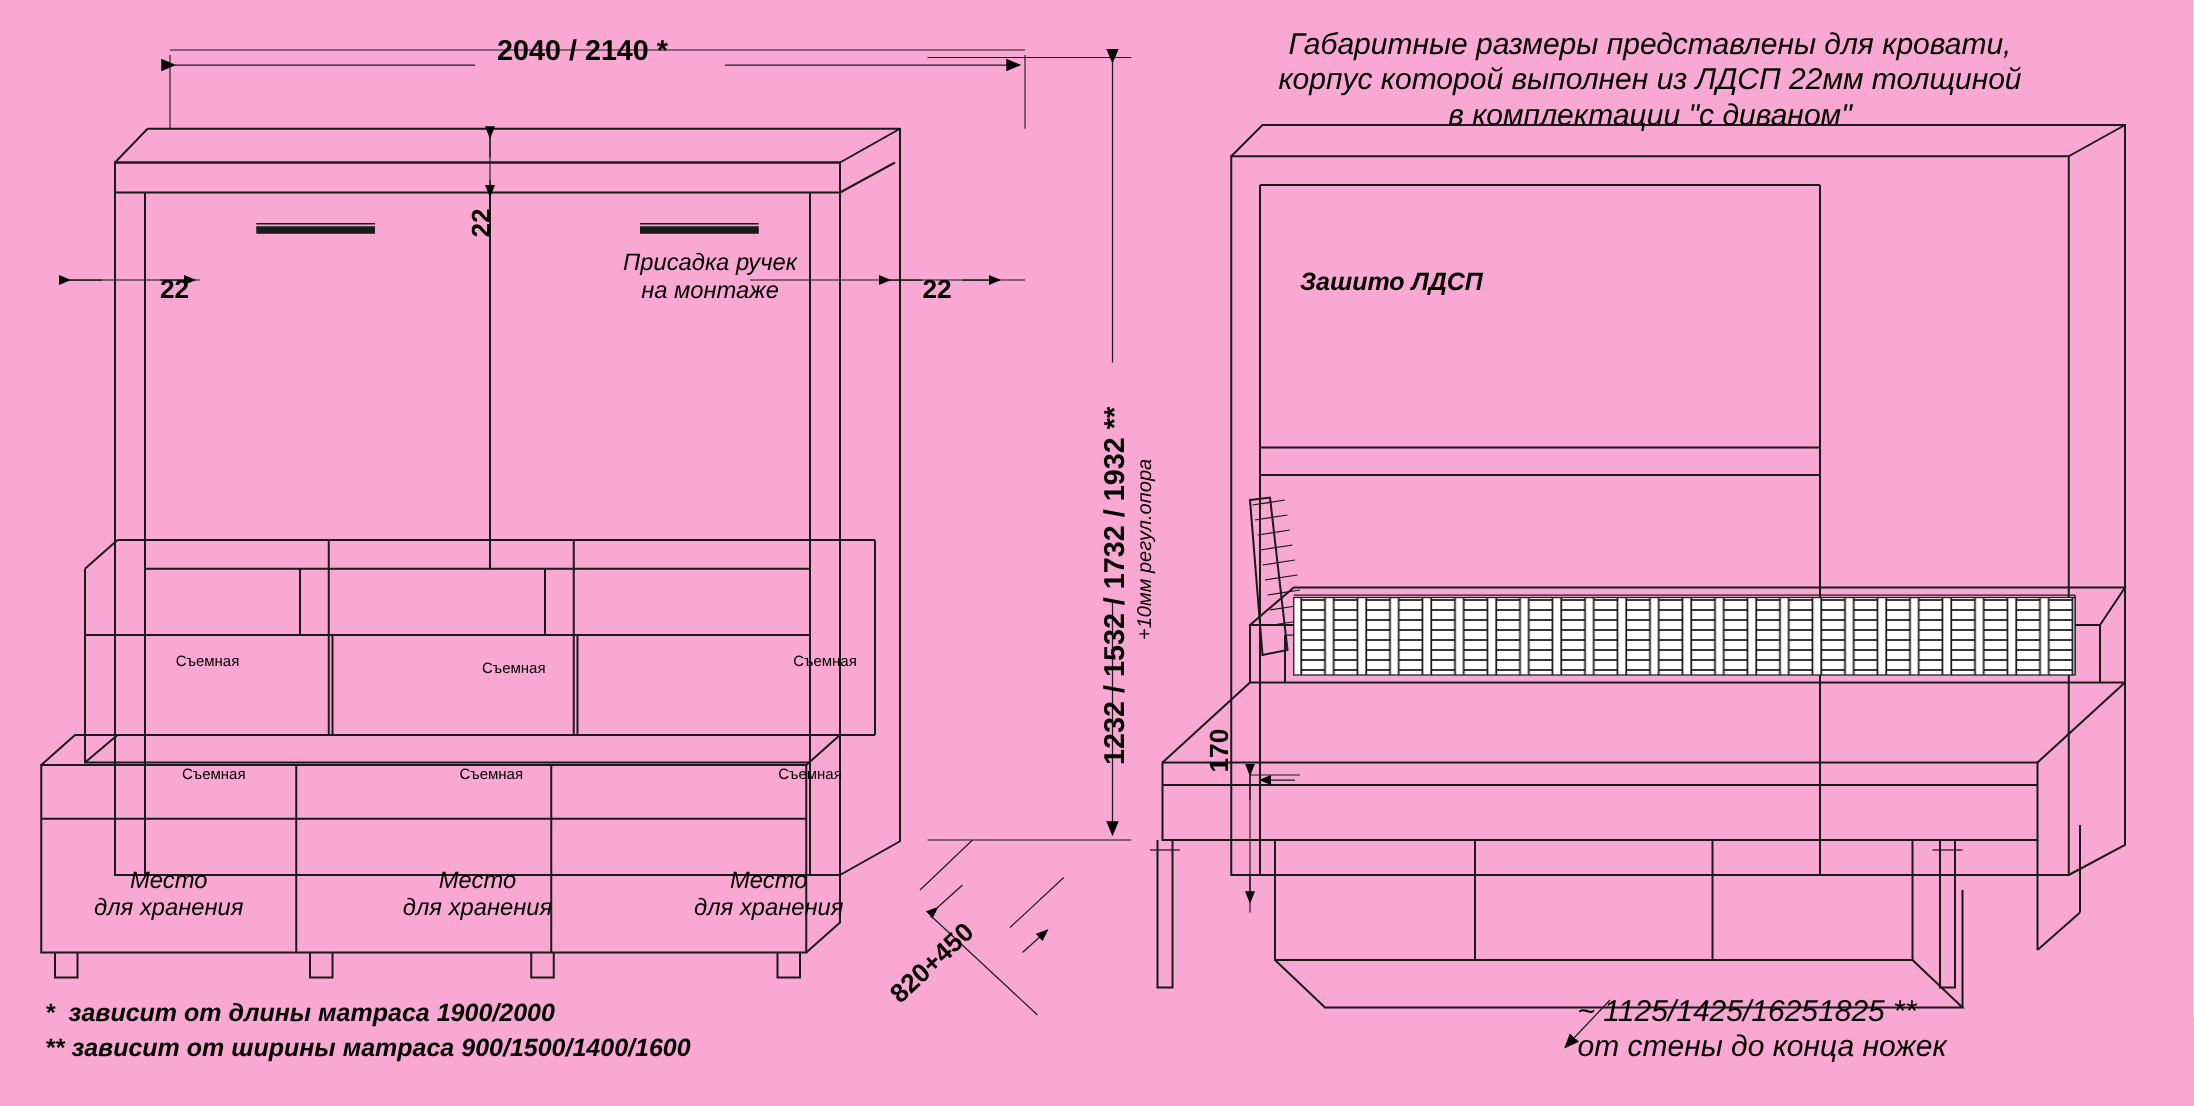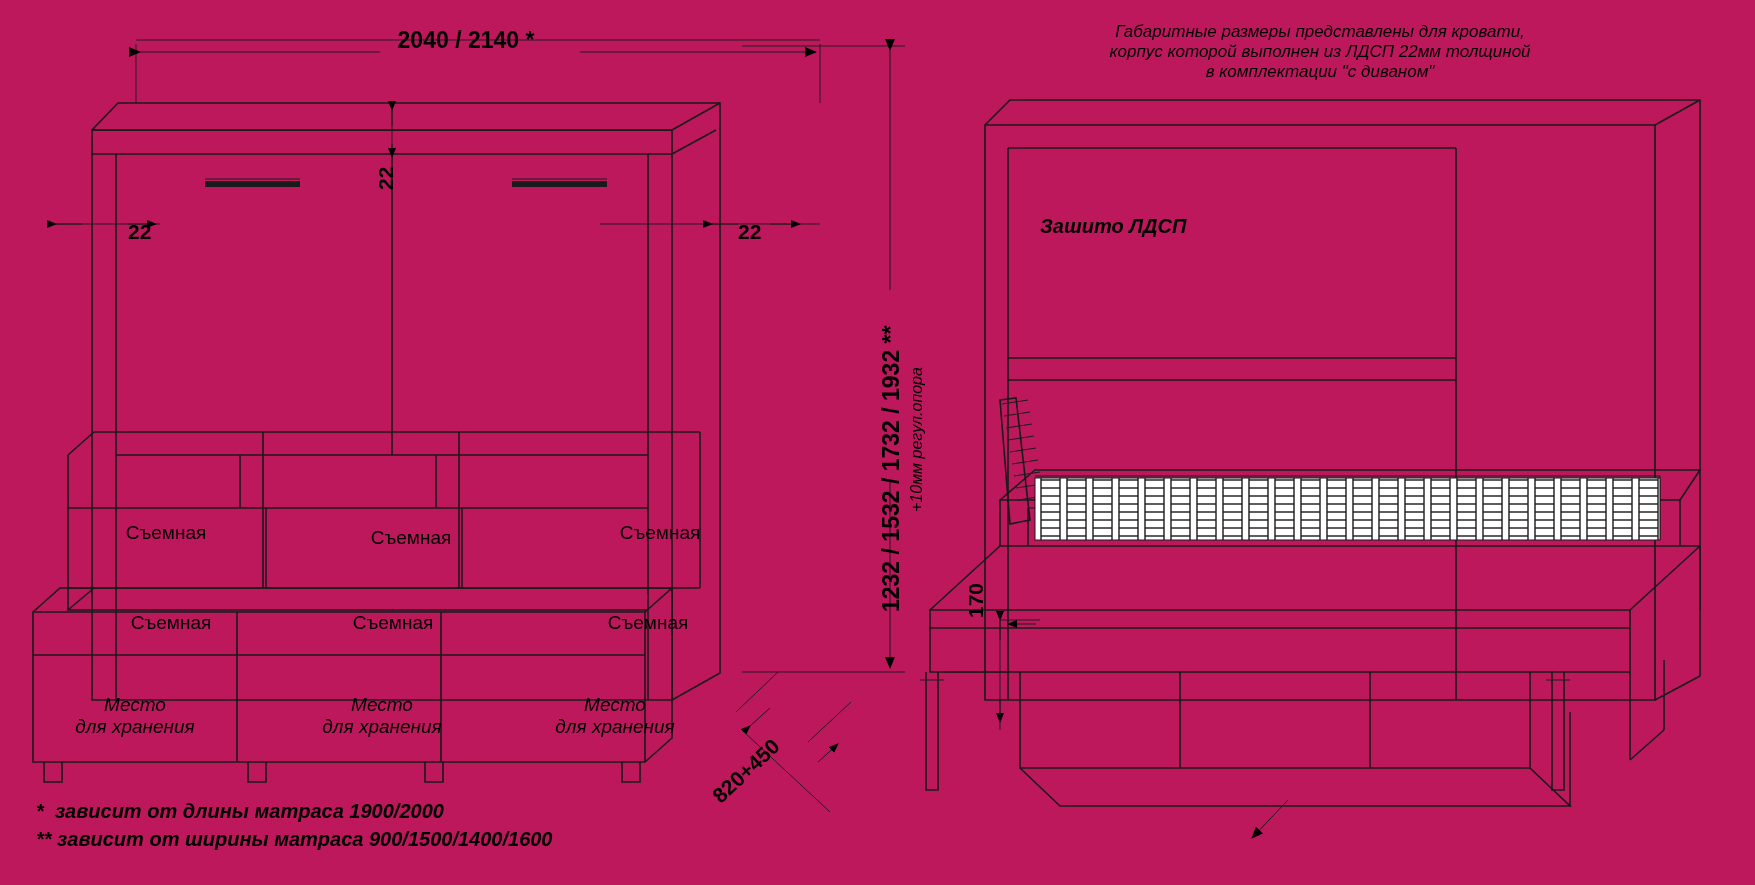--- a/index.html
+++ b/index.html
@@ -9,21 +9,21 @@
   }
   body {
     font-family: "Liberation Sans", sans-serif;
     color: #000000;
   }
   #stage {
     position: relative;
     width: 1755px;
     height: 885px;
     overflow: hidden;
-    background: #be185d;
+    background: #f9a8d4;
   }
   svg.layer {
     position: absolute;
     left: 0;
     top: 0;
     width: 1755px;
     height: 885px;
   }
   .txt {
     position: absolute;
@@ -32,28 +32,28 @@
   }
   .t-dim {
     font-size: 21px;
     font-weight: bold;
   }
   .t-dim-big {
     font-size: 23px;
     font-weight: bold;
   }
   .t-lbl {
-    font-size: 19px;
+    font-size: 12px;
   }
   .t-lbl-i {
     font-size: 19px;
     font-style: italic;
   }
   .t-note {
-    font-size: 17px;
+    font-size: 24px;
     font-style: italic;
   }
   .t-note-b {
     font-size: 20px;
     font-style: italic;
     font-weight: bold;
   }
   .t-big-i {
     font-size: 20px;
     font-style: italic;
@@ -241,20 +241,22 @@
   </svg>
 
   <div class="txt t-dim-big ctr" style="left:466px; top:27px;">2040 / 2140 *</div>
 
   <div class="txt t-dim rot90" style="left:374px; top:190px;">22</div>
 
   <div class="txt t-dim" style="left:128px; top:220px;">22</div>
 
   <div class="txt t-dim" style="left:738px; top:220px;">22</div>
 
+  <div class="txt t-lbl-i ctr" style="left:568px; top:200px;">Присадка ручек
+на монтаже</div>
 
   <div class="txt t-dim-big rot90" style="left:878px; top:612px;">1232 / 1532 / 1732 / 1932 **</div>
 
   <div class="txt t-small-i rot90" style="left:908px; top:512px;">+10мм регул.опора</div>
 
   <div class="txt t-dim" style="left:766px; top:706px; transform-origin:0 0; transform: rotate(-43deg) translate(-100px, 22px);">820+450</div>
 
   <div class="txt t-lbl ctr" style="left:166px; top:522px;">Съемная</div>
   <div class="txt t-lbl ctr" style="left:411px; top:527px;">Съемная</div>
   <div class="txt t-lbl ctr" style="left:660px; top:522px;">Съемная</div>
@@ -271,17 +273,19 @@
 для хранения</div>
 
   <div class="txt t-note ctr" style="left:1320px; top:22px; text-align:center;">Габаритные размеры представлены для кровати,
 корпус которой выполнен из ЛДСП 22мм толщиной
 в комплектации "с диваном"</div>
 
   <div class="txt t-big-i" style="left:1040px; top:215px;">Зашито ЛДСП</div>
 
   <div class="txt t-dim rot90" style="left:964px; top:618px;">170</div>
 
+  <div class="txt t-note" style="left:1262px; top:796px;">~ 1125/1425/16251825 **
+от стены до конца ножек</div>
 
   <div class="txt t-note-b" style="left:36px; top:800px;">*  зависит от длины матраса 1900/2000</div>
   <div class="txt t-note-b" style="left:36px; top:828px;">** зависит от ширины матраса 900/1500/1400/1600</div>
 
 </div>
 
 </body></html>

